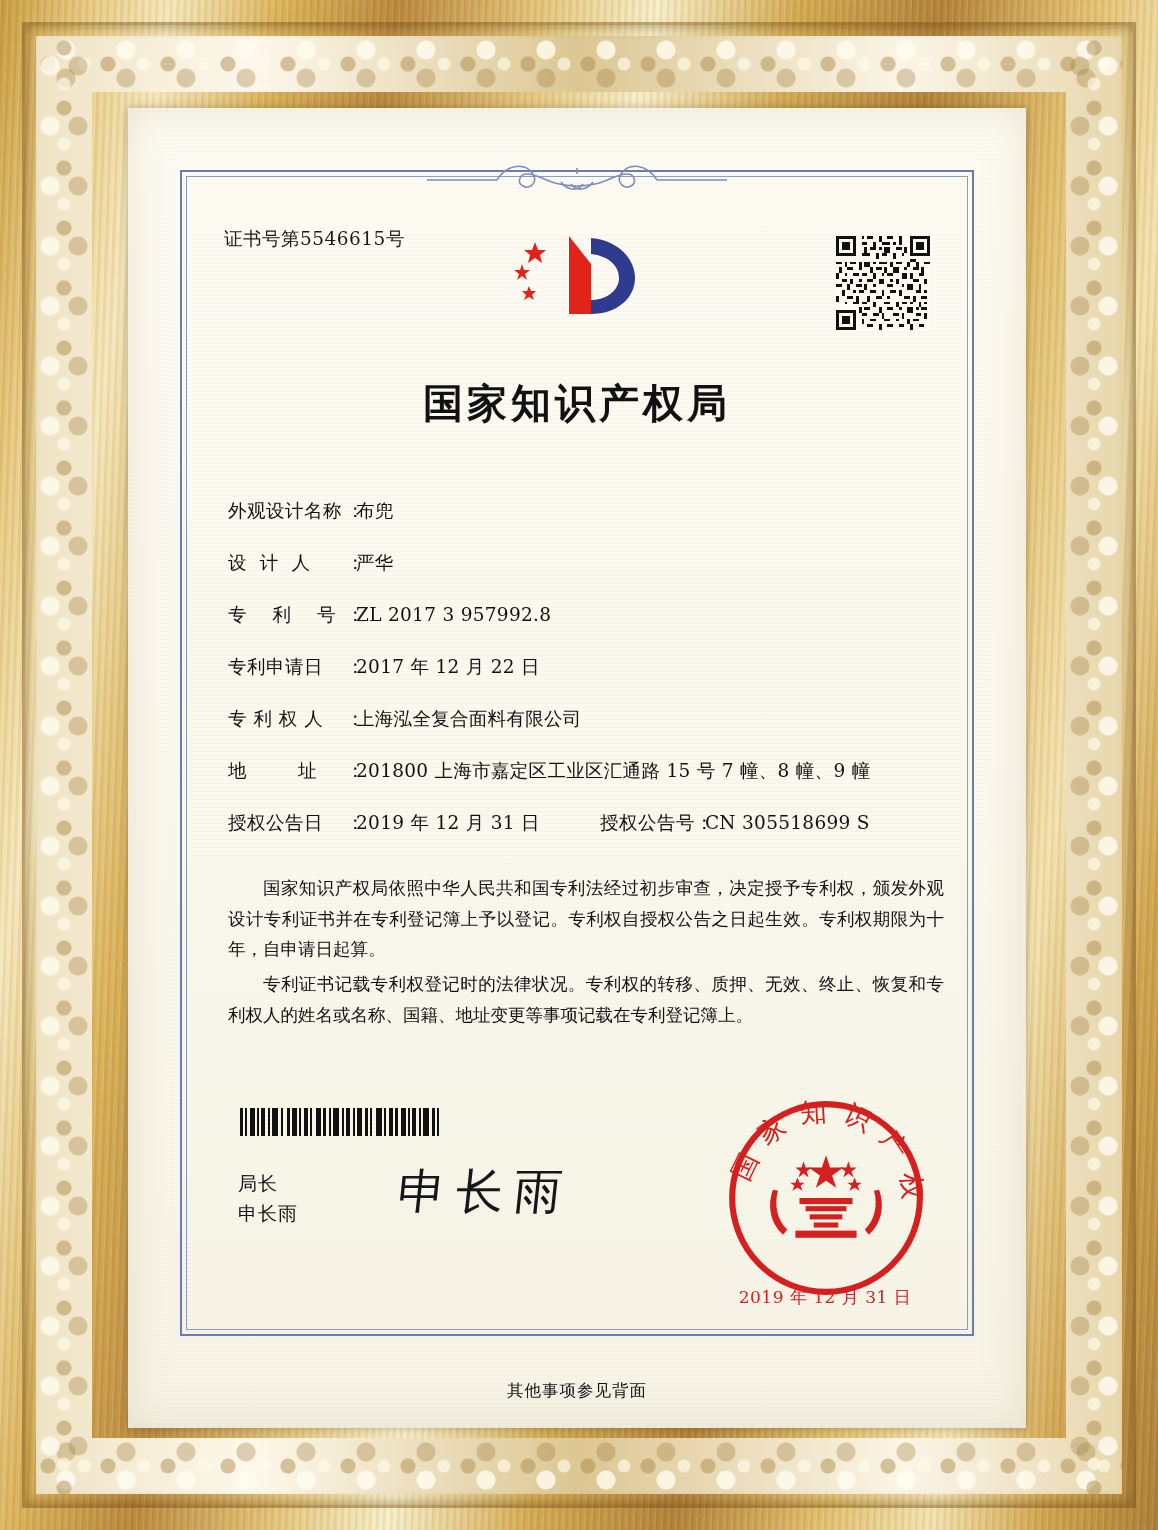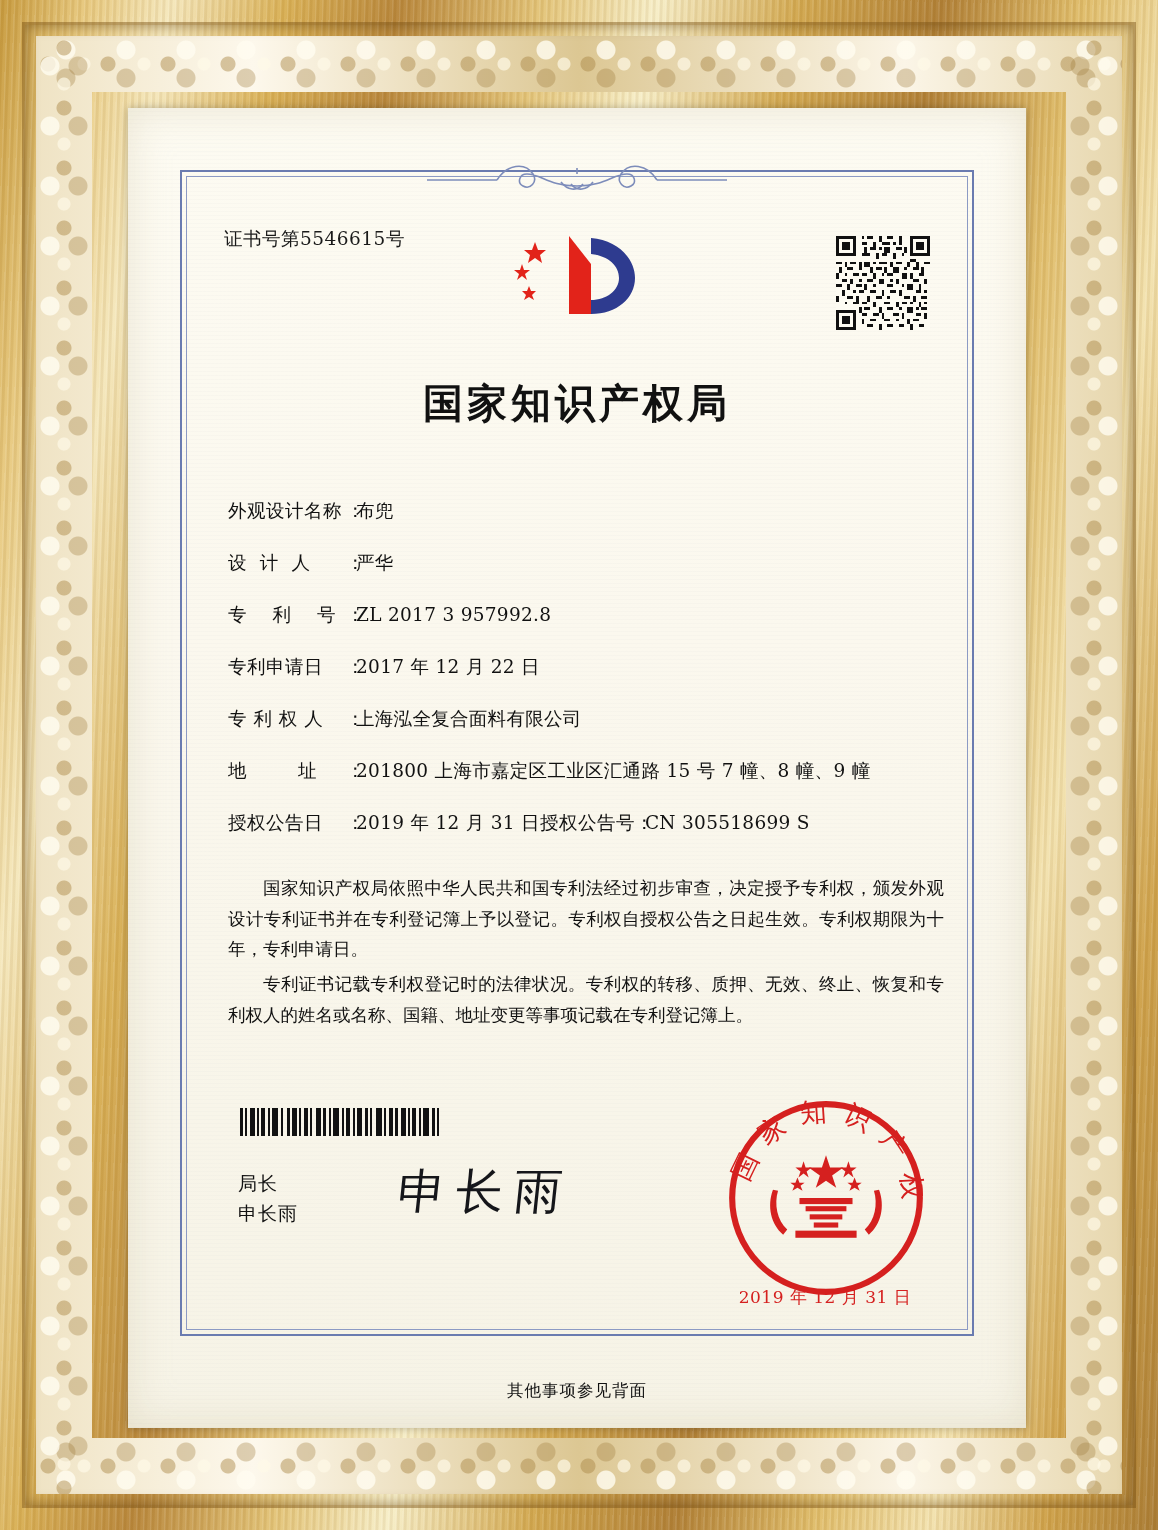--- a/index.html
+++ b/index.html
@@ -206,20 +206,21 @@
   .field-label {
     width: 118px;
     flex: none;
     letter-spacing: .5px;
     white-space: pre;
   }
   .field-colon { width: 10px; flex: none; }
   .field-value { letter-spacing: .3px; }
   .field-row.split .field-value { flex: none; }
   .second-label {
+    margin-left: 60px;
     width: auto;
     letter-spacing: .5px;
     white-space: pre;
   }
 
   .paragraphs {
     position: absolute;
     left: 100px; right: 82px;
     top: 765px;
     font-family: "DejaVu Serif", "Liberation Serif", serif;
@@ -535,21 +536,21 @@
       <span class="field-label">授权公告日</span>
       <span class="field-colon">：</span>
       <span class="field-value">2019 年 12 月 31 日</span>
       <span class="second-label">授权公告号</span>
       <span class="field-colon">：</span>
       <span class="field-value">CN 305518699 S</span>
     </div>
   </div>
 
   <div class="paragraphs">
-    <p>国家知识产权局依照中华人民共和国专利法经过初步审查，决定授予专利权，颁发外观设计专利证书并在专利登记簿上予以登记。专利权自授权公告之日起生效。专利权期限为十年，专利申请日。</p>
+    <p>国家知识产权局依照中华人民共和国专利法经过初步审查，决定授予专利权，颁发外观设计专利证书并在专利登记簿上予以登记。专利权自授权公告之日起生效。专利权期限为十年，自申请日起算。</p>
     <p>专利证书记载专利权登记时的法律状况。专利权的转移、质押、无效、终止、恢复和专利权人的姓名或名称、国籍、地址变更等事项记载在专利登记簿上。</p>
   </div>
 
   <div class="barcode">
     <i style="width:3px"></i>
       <i style="width:2px;background:transparent"></i>
     <i style="width:2px"></i>
       <i style="width:3px;background:transparent"></i>
     <i style="width:5px"></i>
       <i style="width:2px;background:transparent"></i>

